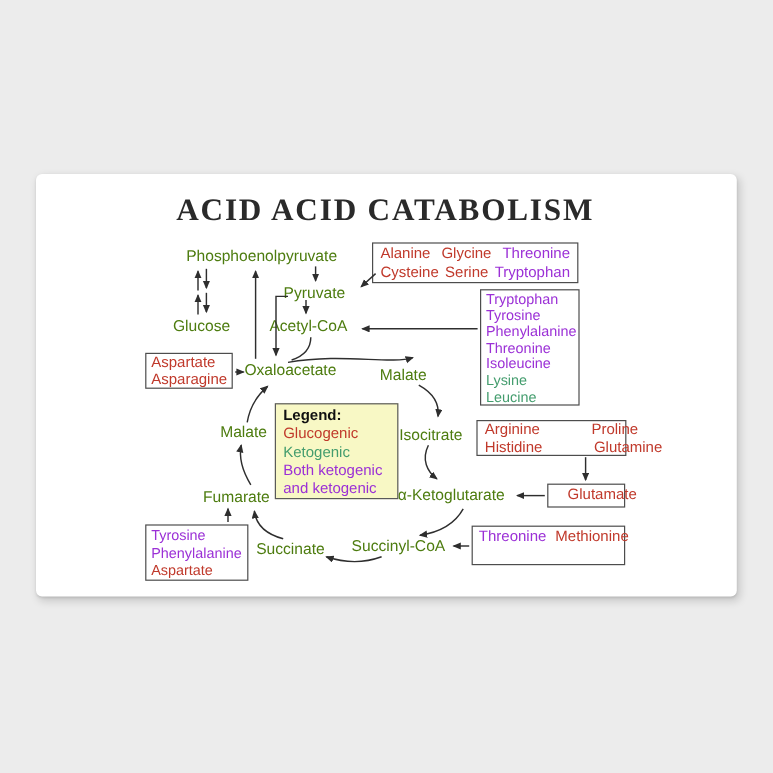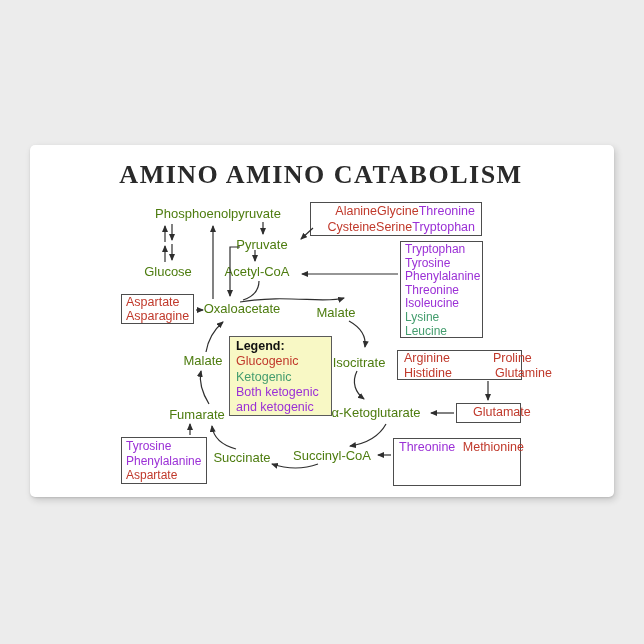--- a/index.html
+++ b/index.html
@@ -21,50 +21,50 @@
   .m-citrate{left:336px;top:312px}
   .m-malate{left:203px;top:360px}
   .m-isocitrate{left:359px;top:362px}
   .m-akg{left:376px;top:412px}
   .m-succinate{left:242px;top:457px}
   .m-succinylcoa{left:332px;top:455px}
   .aabox{position:absolute;border:1.5px solid #4d4d4d;background:#fff;
     font-size:12.5px;line-height:15px;color:#1a1a1a;box-sizing:border-box;
     white-space:nowrap;}
   .b1{left:310px;top:202px;width:172px;height:34px;padding:1px 6px;}
-  .b1 .row{display:flex;justify-content:flex-end;line-height:15.5px;margin-left:45px;}
+  .b1 .row{display:flex;justify-content:space-between;line-height:15.5px;}
   .b2{left:400px;top:241px;width:83px;height:97px;padding:1px 4px;
     font-size:12px;line-height:13.6px;}
   .b3{left:121px;top:294px;width:73px;height:30px;padding:0 4px;
     line-height:14px;}
   .legend{left:229px;top:336px;width:103px;height:80px;background:#f8f8c5;
     border:1.5px solid #5a5a5a;padding:2px 6px;line-height:15.3px;}
   .legend-title{font-weight:bold;color:#111;}
   .b5{left:397px;top:350px;width:125px;height:30px;padding:0 6px;
     line-height:14.5px;}
   .b5 .row{display:flex;justify-content:space-between;gap:43px;}
   .b6{left:456px;top:403px;width:65px;height:20px;padding:0 16px;
     line-height:17px;text-align:center;}
-  .b7{left:393px;top:438px;width:128px;height:48px;padding:1px 5px;
+  .b7{left:393px;top:438px;width:128px;height:33px;padding:1px 5px;
     line-height:15px;}
   .b7 .row span{margin-right:4px;}
   .b8{left:121px;top:437px;width:86px;height:47px;padding:1px 4px;
     font-size:12px;line-height:14.5px;}
   [data-cat="glucogenic"]{color:#c0392b;}
   [data-cat="ketogenic"]{color:#449d6e;}
   [data-cat="both"]{color:#9b30d6;}
   svg.arrows{position:absolute;left:0;top:0;pointer-events:none;}
 </style>
 </head>
 <body>
 
 <div id="stage">
   <div id="sticker"></div>
 
-  <div class="title">AMINO AMINO CATABOLISM</div>
+  <div class="title">ACID ACID CATABOLISM</div>
 
   <span class="met m-pep">Phosphoenolpyruvate</span>
   <span class="met m-pyruvate">Pyruvate</span>
   <span class="met m-glucose">Glucose</span>
   <span class="met m-acetylcoa">Acetyl-CoA</span>
   <span class="met m-oxaloacetate">Oxaloacetate</span>
   <span class="met m-citrate">Malate</span>
   <span class="met m-malate">Malate</span>
   <span class="met m-isocitrate">Isocitrate</span>
   <span class="met m-akg">α-Ketoglutarate</span>

